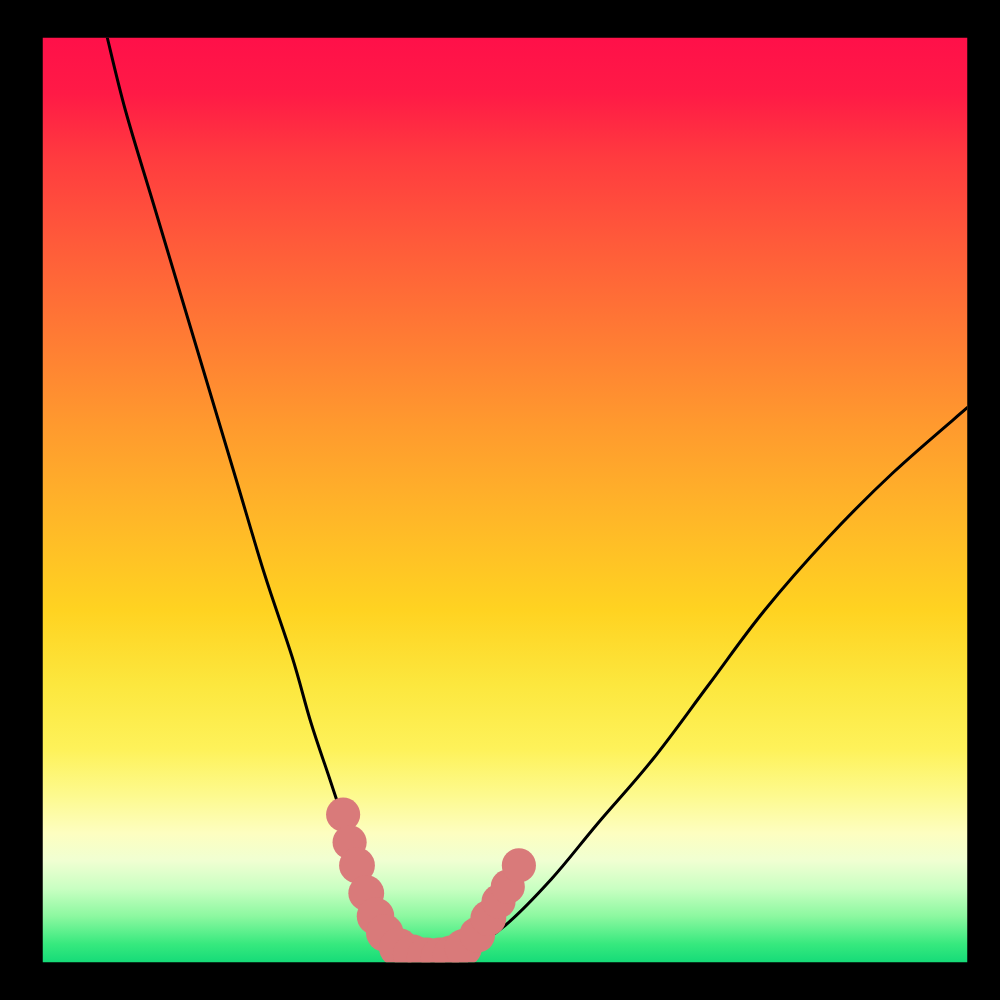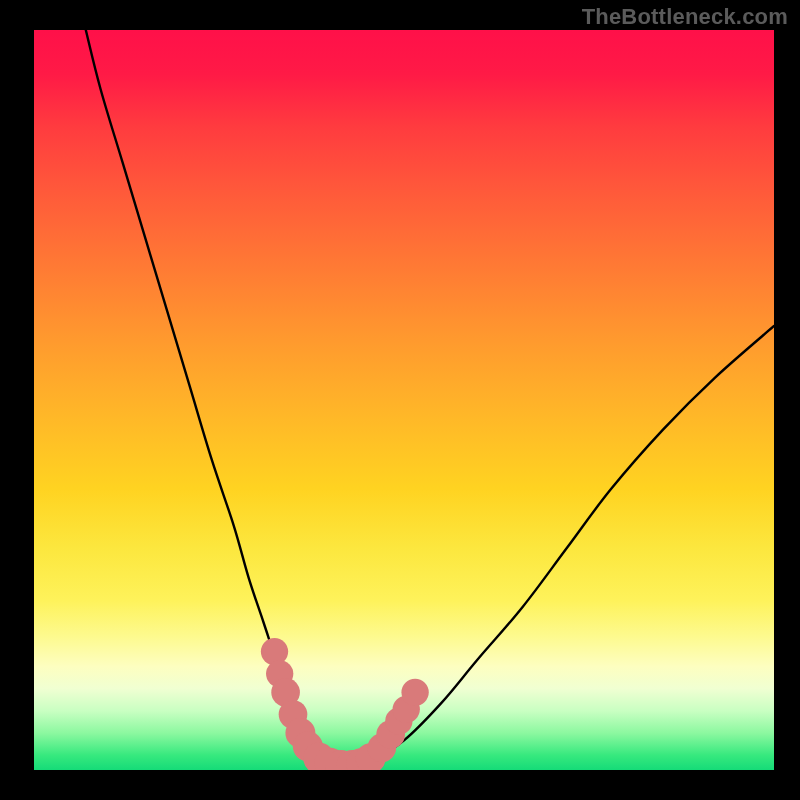--- a/index.html
+++ b/index.html
@@ -89,14 +89,13 @@
           <circle cx="327.08" cy="733.34" r="14.99" fill="#d97a7a" stroke="#c96b6b" stroke-width="0"></circle>
           <circle cx="336.70" cy="728.16" r="14.99" fill="#d97a7a" stroke="#c96b6b" stroke-width="0"></circle>
           <circle cx="347.80" cy="717.80" r="14.32" fill="#d97a7a" stroke="#c96b6b" stroke-width="0"></circle>
           <circle cx="356.68" cy="704.48" r="14.32" fill="#d97a7a" stroke="#c96b6b" stroke-width="0"></circle>
           <circle cx="364.82" cy="691.16" r="13.66" fill="#d97a7a" stroke="#c96b6b" stroke-width="0"></circle>
           <circle cx="372.22" cy="679.32" r="13.66" fill="#d97a7a" stroke="#c96b6b" stroke-width="0"></circle>
           <circle cx="381.10" cy="662.30" r="13.66" fill="#d97a7a" stroke="#c96b6b" stroke-width="0"></circle>
         </g>
     </svg>
   </div>
-  <div class="watermark">TheBottleneck.com</div>
 </div>
 
 </body></html>

